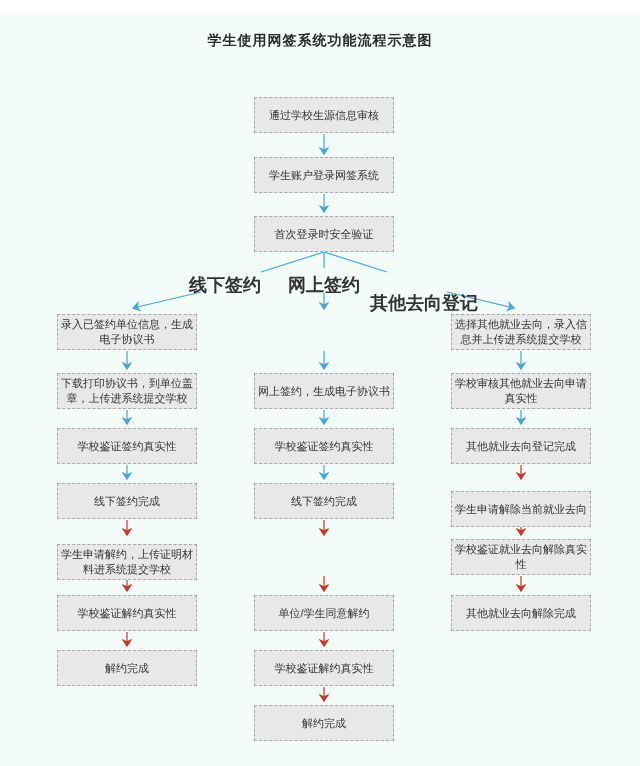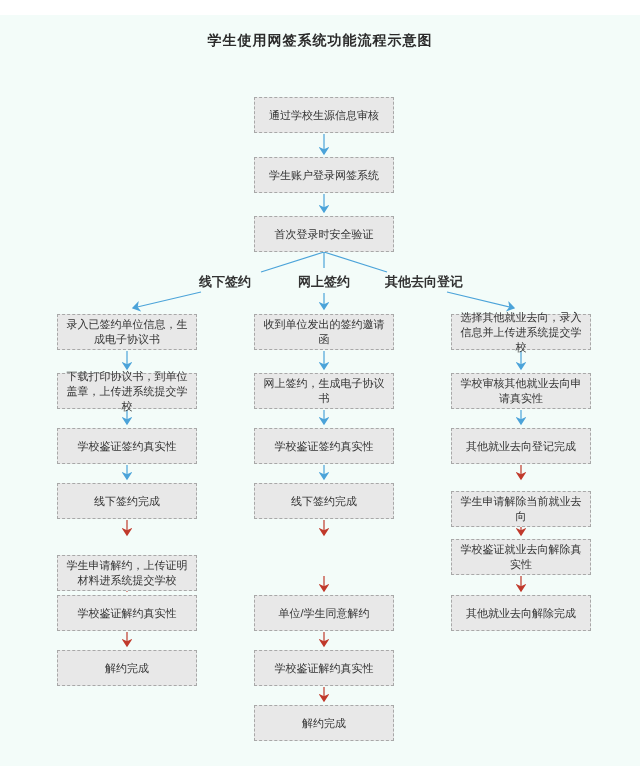--- a/index.html
+++ b/index.html
@@ -18,24 +18,24 @@
   }
   .title{
     position:absolute;top:17px;left:0;width:100%;text-align:center;
     font-size:14px;font-weight:bold;color:var(--title-color);letter-spacing:1px;
   }
   .node{
     position:absolute;width:140px;height:36px;box-sizing:border-box;
     background:var(--box-fill);border:1px dashed var(--box-border);
     color:var(--text-color);font-size:11px;line-height:15px;
     display:flex;align-items:center;justify-content:center;
-    text-align:center;padding:8px;
+    text-align:center;padding:2px;
   }
   .branch-label{
-    position:absolute;transform:translateX(-50%);font-size:13px;font-weight:bold;
+    position:absolute;transform:translateX(-50%);font-size:18px;font-weight:bold;
     color:#333;white-space:nowrap;
   }
   svg.connectors{position:absolute;left:0;top:0;pointer-events:none}
   .line-blue{stroke:var(--flow-blue);stroke-width:1.2;fill:none}
   .line-red{stroke:var(--flow-red);stroke-width:1.2;fill:none}
   .head-blue{fill:var(--flow-blue)}
   .head-red{fill:var(--flow-red)}
 </style>
 </head>
 <body>
@@ -85,31 +85,30 @@
     <line x1="521" y1="505" x2="521" y2="520" class="line-red" marker-end="url(#arrowRed)"></line>
     <line x1="521" y1="561" x2="521" y2="576" class="line-red" marker-end="url(#arrowRed)"></line>
   </svg>
 
   <div class="node" style="left:254px;top:82px">通过学校生源信息审核</div>
   <div class="node" style="left:254px;top:142px">学生账户登录网签系统</div>
   <div class="node" style="left:254px;top:201px">首次登录时安全验证</div>
 
   <div class="branch-label" style="left:225px;top:258px">线下签约</div>
   <div class="branch-label" style="left:324px;top:258px">网上签约</div>
-  <div class="branch-label" style="left:424px;top:258px">其他去向登记</div>
+  <div class="branch-label" style="left:424px;top:276px">其他去向登记</div>
 
   <div class="node" style="left:57px;top:299px">录入已签约单位信息，生成电子协议书</div>
   <div class="node" style="left:57px;top:358px">下载打印协议书，到单位盖章，上传进系统提交学校</div>
   <div class="node" style="left:57px;top:413px">学校鉴证签约真实性</div>
   <div class="node" style="left:57px;top:468px">线下签约完成</div>
-  <div class="node" style="left:57px;top:540px">学生申请解约，上传证明材料进系统提交学校</div>
+  <div class="node" style="left:57px;top:529px">学生申请解约，上传证明材料进系统提交学校</div>
   <div class="node" style="left:57px;top:580px">学校鉴证解约真实性</div>
   <div class="node" style="left:57px;top:635px">解约完成</div>
 
-  <div class="node" style="left:254px;top:299px">收到单位发出的签约邀请函</div>
   <div class="node" style="left:254px;top:358px">网上签约，生成电子协议书</div>
   <div class="node" style="left:254px;top:413px">学校鉴证签约真实性</div>
   <div class="node" style="left:254px;top:468px">线下签约完成</div>
   <div class="node" style="left:254px;top:580px">单位/学生同意解约</div>
   <div class="node" style="left:254px;top:635px">学校鉴证解约真实性</div>
   <div class="node" style="left:254px;top:690px">解约完成</div>
 
   <div class="node" style="left:451px;top:299px">选择其他就业去向，录入信息并上传进系统提交学校</div>
   <div class="node" style="left:451px;top:413px">其他就业去向登记完成</div>
   <div class="node" style="left:451px;top:358px">学校审核其他就业去向申请真实性</div>

